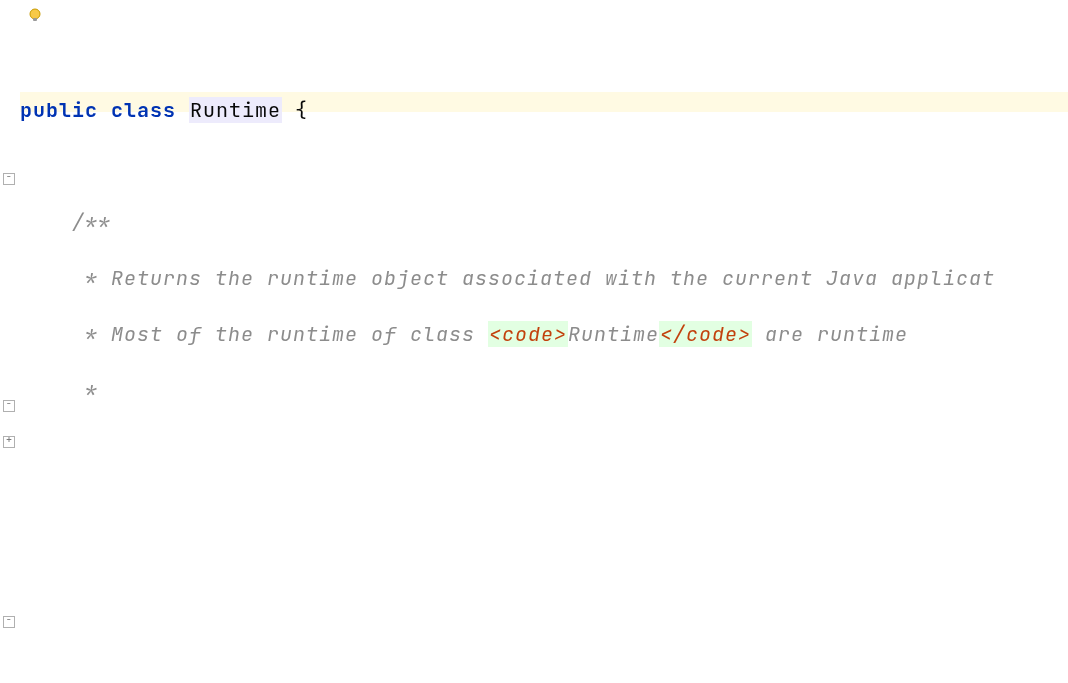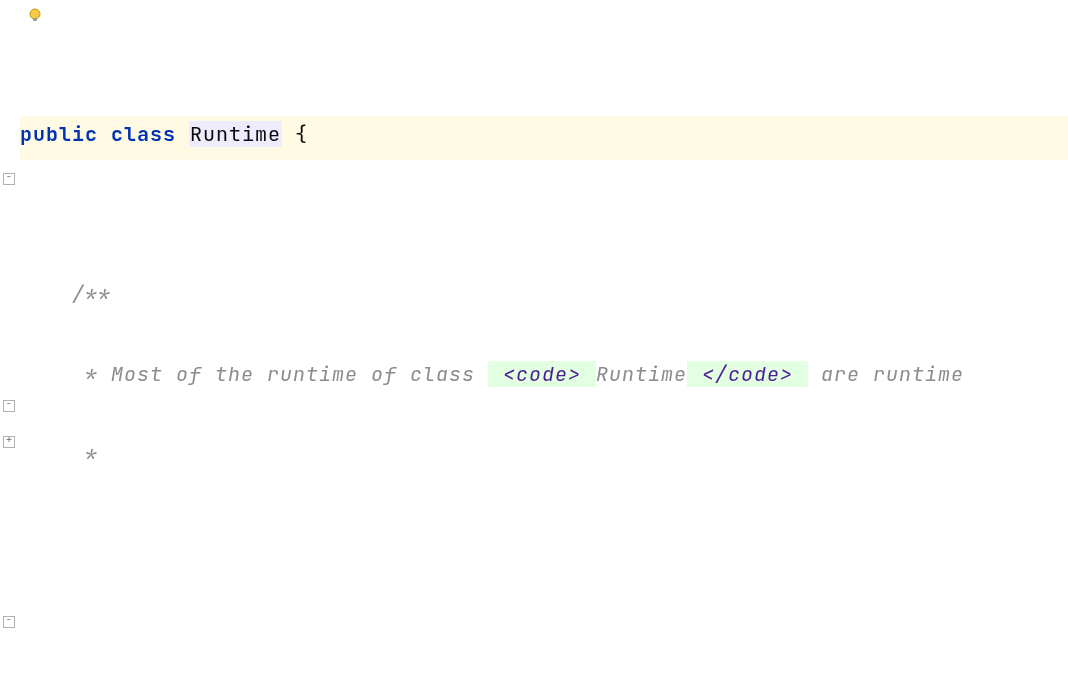--- a/index.html
+++ b/index.html
@@ -50,31 +50,31 @@
   .fold-handle.plus::before{
     content:"+";
     top:-1px;
   }
   .code-area {
     padding-left: 20px;
     white-space: pre;
     letter-spacing: 1px;
   }
   .line {
-    height: 44px;
+    height: 20px;
     position: relative;
   }
   .line.current-line {
     background: #fffae3;
   }
   
   .kw { color: #0033b3; font-weight: bold; }
   .field-static { color: #660e7a; font-style: italic; }
   .comment { color: #8c8c8c; font-style: italic; }
-  .code-tag { background: #e2ffe2; color:#4c1d95; font-style: italic; padding: 0 15px;}
+  .code-tag { background: #e2ffe2; color:#c2410c; font-style: italic; padding: 0 1px;}
   .punct { color: #080808; }
   .hl-usage { background: #edebfc; padding: 0 1px;}
   
   .bulb {
     position: absolute;
     top: 8px;
     left: 28px;
     width: 14px;
     height: 14px;
     z-index: 3;
@@ -107,20 +107,21 @@
       <circle cx="7" cy="6" r="5" fill="#f7c948" stroke="#c79a00" stroke-width="1"></circle>
       <rect x="5" y="10" width="4" height="3" rx="1" fill="#9a9a9a"></rect>
     </svg>
   </span>
 
   <div class="code-area">
 <div class="line"> </div>
 <div class="line current-line"><span class="kw">public</span> <span class="kw">class</span> <span class="hl-usage">Runtime</span> <span class="punct">{</span></div>
 <div class="line"> </div>
 <div class="line">    <span class="comment">/**</span></div>
+<div class="line">    <span class="comment"> * Returns the runtime object associated with the current Java applicat</span></div>
 <div class="line">    <span class="comment"> * Most of the runtime of class </span><span class="code-tag">&lt;code&gt;</span><span class="comment">Runtime</span><span class="code-tag">&lt;/code&gt;</span><span class="comment"> are runtime</span></div>
 <div class="line">    <span class="comment"> *</span></div>
 
 
 
 
 
 
 
 

